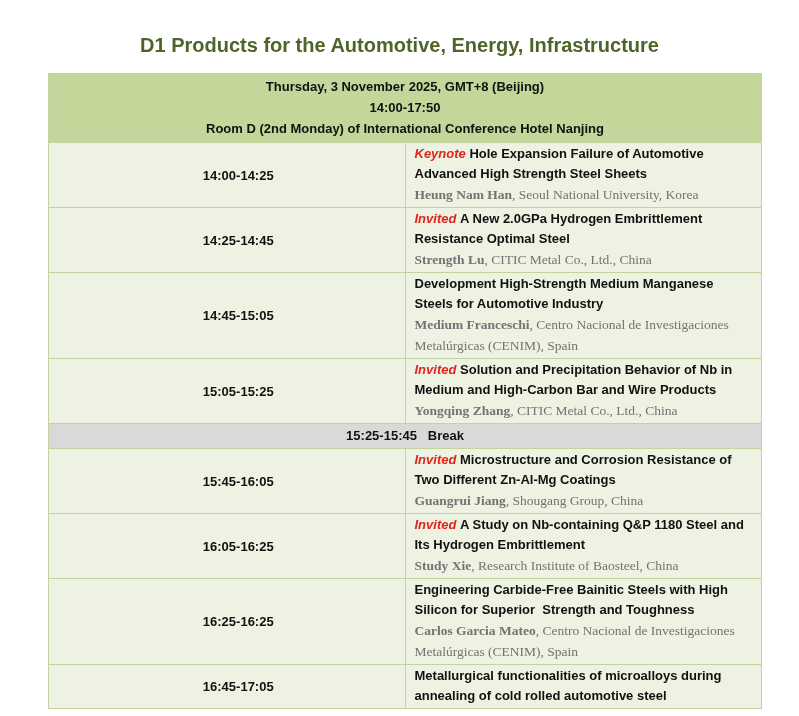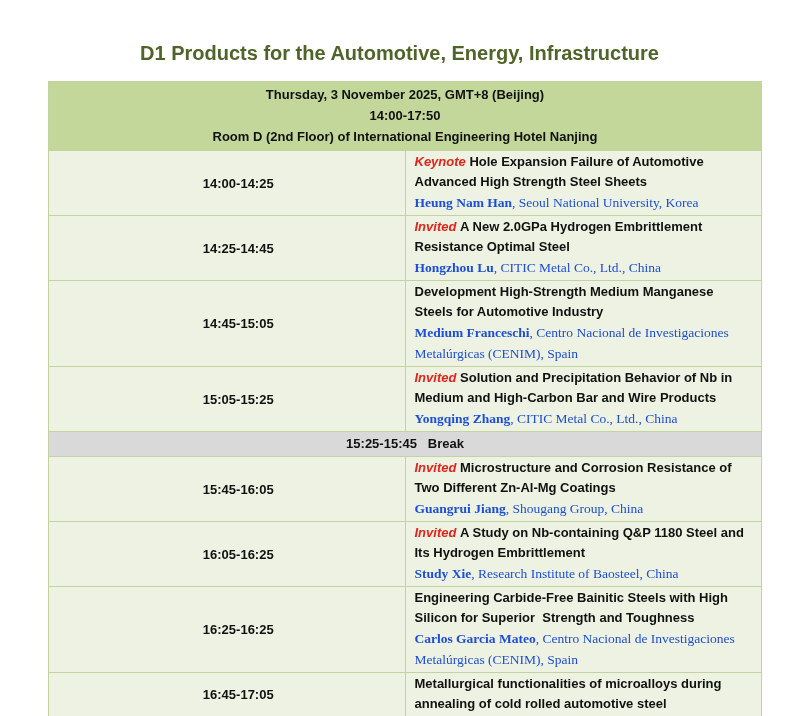--- a/index.html
+++ b/index.html
@@ -8,21 +8,21 @@
     background: #ffffff;
   }
   body {
     width: 799px;
     height: 716px;
     font-family: "Liberation Sans", sans-serif;
     color: #1a1a1a;
     overflow: hidden;
   }
   .page-title {
-    margin-top: 36px;
+    margin-top: 28px;
     text-align: center;
     font-size: 20px;
     font-weight: bold;
     color: #4f6428;
     line-height: 34px;
   }
   .page-title .line { display: block; }
 
   .table-wrap {
     margin: 11px 37px 0 48px;
@@ -65,21 +65,21 @@
   }
   .talk-tag {
     color: #e0251c;
     font-style: italic;
     font-weight: bold;
   }
   .speaker-line {
     font-family: "Liberation Serif", serif;
     font-size: 13.5px;
     line-height: 21px;
-    color: #1d4ed8;
+    color: #737373;
   }
   .speaker-name { font-weight: bold; }
   td.break-cell {
     background: #d9d9d9;
     border-left: 3px solid #3f3f3f;
     text-align: center;
     font-weight: bold;
     line-height: 22px;
     color: #111111;
     margin-left: 21px;
@@ -92,37 +92,37 @@
   <span class="line">D1 Products for the Automotive, Energy, Infrastructure</span>
 </div>
 
 <div class="table-wrap">
   <table class="schedule">
     <tbody id="schedule-body">
       <tr>
         <td class="head-cell" colspan="2">
           <div>Thursday, 3 November 2025, GMT+8 (Beijing)</div>
           <div>14:00-17:50</div>
-          <div>Room D (2nd Floor) of International Engineering Hotel Nanjing</div>
+          <div>Room D (2nd Monday) of International Conference Hotel Nanjing</div>
         </td>
       </tr>
 
   <tr>
     <td class="time-cell">14:00-14:25</td>
     <td class="content-cell">
       <div class="talk-title"><span class="talk-tag">Keynote </span><span>Hole Expansion Failure of Automotive Advanced High Strength Steel Sheets</span></div>
       <div class="speaker-line"><span class="speaker-name">Heung Nam Han</span><span>, Seoul National University, Korea</span></div>
     </td>
   </tr>
 
   <tr>
     <td class="time-cell">14:25-14:45</td>
     <td class="content-cell">
       <div class="talk-title"><span class="talk-tag">Invited </span><span>A New 2.0GPa Hydrogen Embrittlement Resistance Optimal Steel</span></div>
-      <div class="speaker-line"><span class="speaker-name">Hongzhou Lu</span><span>, CITIC Metal Co., Ltd., China</span></div>
+      <div class="speaker-line"><span class="speaker-name">Strength Lu</span><span>, CITIC Metal Co., Ltd., China</span></div>
     </td>
   </tr>
 
   <tr>
     <td class="time-cell">14:45-15:05</td>
     <td class="content-cell">
       <div class="talk-title"><span class="talk-tag"></span><span>Development High-Strength Medium Manganese Steels for Automotive Industry</span></div>
       <div class="speaker-line"><span class="speaker-name">Medium Franceschi</span><span>, Centro Nacional de Investigaciones Metalúrgicas (CENIM), Spain</span></div>
     </td>
   </tr>

